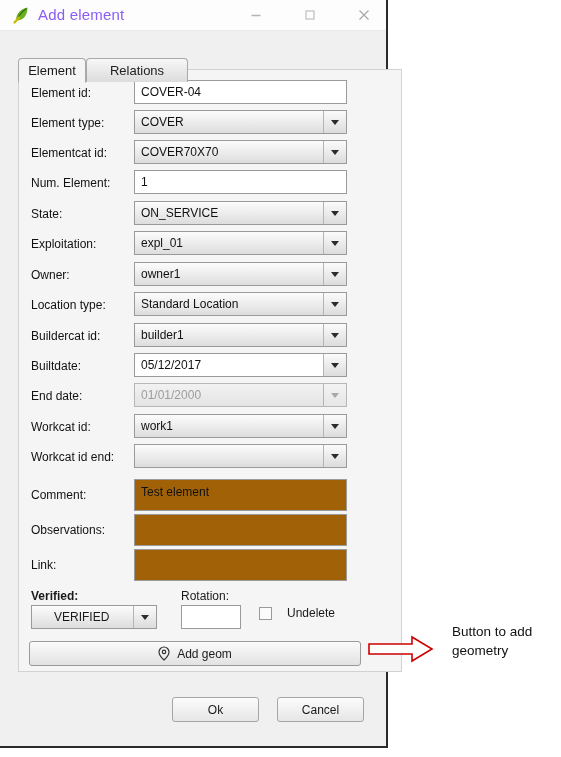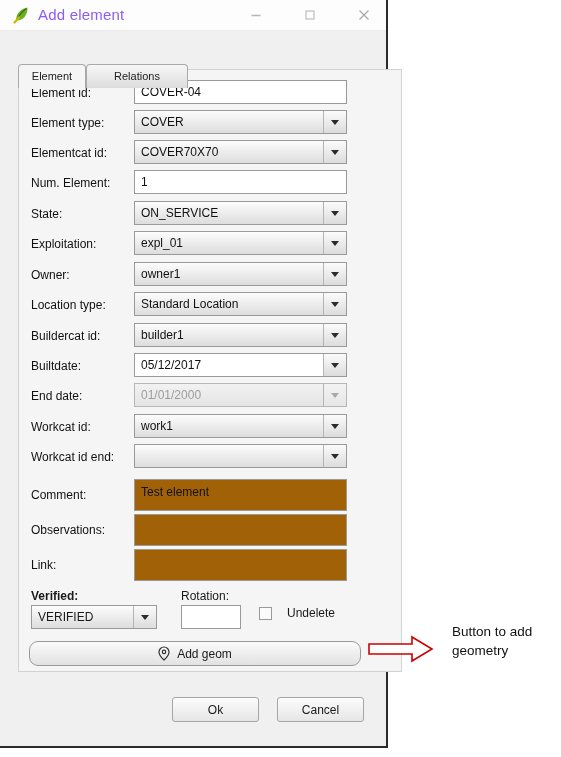--- a/index.html
+++ b/index.html
@@ -64,24 +64,24 @@
   #btn-close { left: 341px; }
 
   
   #tabstrip {
     position: absolute;
     left: 18px; top: 46px;
     width: 352px; height: 24px;
   }
   .tab {
     position: absolute;
-    top: 18px;
+    top: 12px;
     height: 24px;
     line-height: 23px;
-    font-size: 11px;
+    font-size: 13px;
     text-align: center;
     border: 1px solid #a9a9a9;
     border-bottom: none;
     border-radius: 4px 4px 0 0;
     box-sizing: border-box;
     color: #1a1a1a;
   }
   .tab.active {
     left: 0px; width: 68px;
     background: #f5f5f5;
@@ -172,21 +172,21 @@
 
   
   #verified-label { position:absolute; left:12px; top:519px; font-size:12px;font-weight:bold; }
   #verified-combo {
     position:absolute; left:12px; top:535px;
     width:126px; height:24px;
     background: linear-gradient(#fcfcfc, #dddddd);
     border:1px solid #9a9a9a;
     box-sizing:border-box;
     display:flex; align-items:center;
-    padding-left:6px; font-size:12px;
+    padding-left:22px; font-size:12px;
   }
   #rotation-label { position:absolute; left:162px; top:519px; font-size:12px; }
   #rotation-input {
     position:absolute; left:162px; top:535px;
     width:60px; height:24px;
     background:#fff; border:1px solid #9a9a9a;
     box-sizing:border-box;
   }
   #undelete-wrap { position:absolute; left:240px; top:536px; display:flex; align-items:center; }
   #undelete-box {
@@ -195,21 +195,21 @@
     border:1px solid #9a9a9a;
     box-sizing:border-box;
   }
   #undelete-label { margin-left:15px; font-size:12px; }
 
   #addgeom-btn {
     position:absolute; left:10px; top:571px;
     width:332px; height:25px;
     background: linear-gradient(#fbfbfb, #e2e2e2);
     border:1px solid #9a9a9a;
-    border-radius:9px;
+    border-radius:3px;
     box-sizing:border-box;
     display:flex; align-items:center; justify-content:center;
     font-size:12px;
   }
   #addgeom-btn .pin { margin-right:7px; display:flex; }
   #addgeom-label .mn { text-decoration: underline; }
 
   
   .dlgbtn {
     position: absolute;

